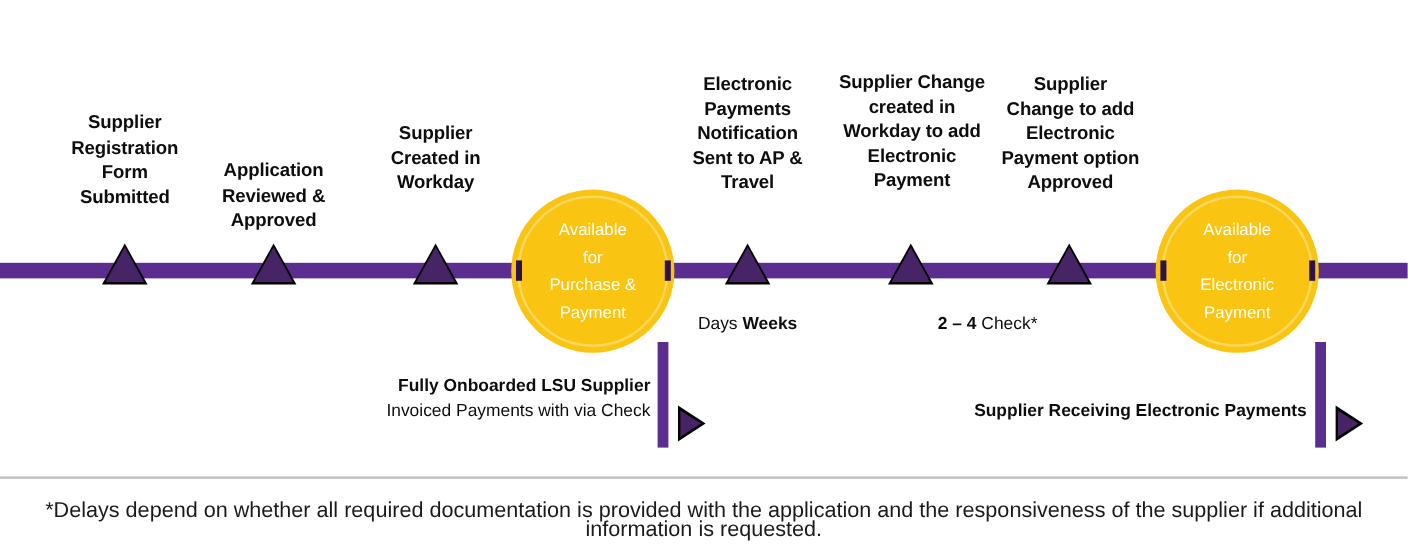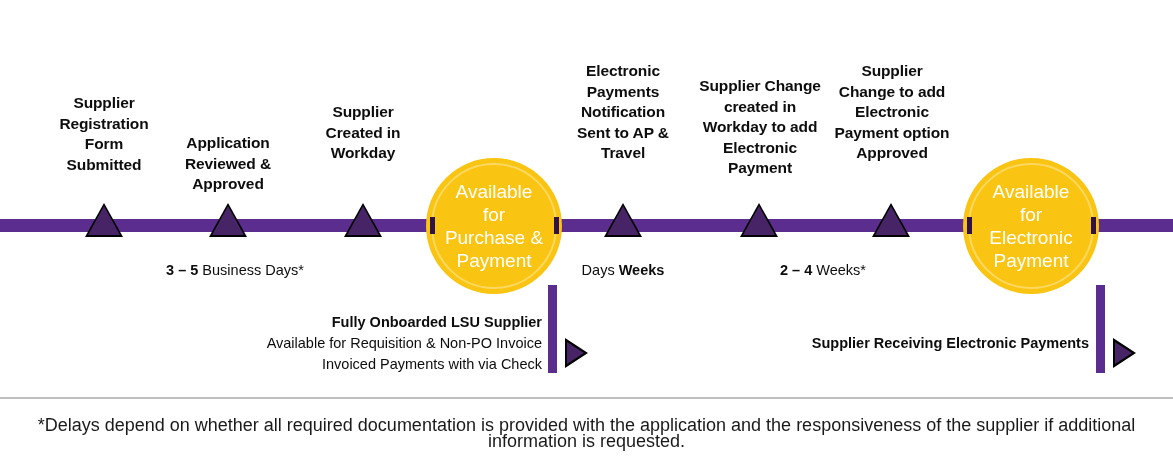--- a/index.html
+++ b/index.html
@@ -96,21 +96,21 @@
     right: 5px;
     bottom: 5px;
     border-radius: 50%;
     border: 2px solid #FCD860;
     pointer-events: none;
   }
   .status-circle .circle-text {
     position: relative;
     text-align: center;
     color: #FFFFFF;
-    font-size: 19px;
+    font-size: 14px;
     line-height: 23px;
     padding: 0 8px;
     z-index: 2;
   }
   .tick {
     position: absolute;
     top: 217px;
     width: 5px;
     height: 17px;
     background: #2F1347;
@@ -178,21 +178,21 @@
 </style>
 </head>
 <body>
 
 <div id="canvas">
 
   <div class="milestone-label" style="left:34px; top:93px; width:140px;">Supplier<br>Registration<br>Form<br>Submitted</div>
   <div class="milestone-label" style="left:158px; top:102px; width:140px;margin-top:31px;">Application<br>Reviewed &amp;<br>Approved</div>
   <div class="milestone-label" style="left:293px; top:102px; width:140px;">Supplier<br>Created in<br>Workday</div>
   <div class="milestone-label" style="left:551px; top:61px; width:144px;">Electronic<br>Payments<br>Notification<br>Sent to AP &amp;<br>Travel</div>
-  <div class="milestone-label" style="left:687px; top:76px; width:146px;text-align:center;">Supplier Change<br>created in<br>Workday to add<br>Electronic<br>Payment</div>
+  <div class="milestone-label" style="left:687px; top:59px; width:146px;text-align:center;">Supplier Change<br>created in<br>Workday to add<br>Electronic<br>Payment</div>
   <div class="milestone-label" style="left:818px; top:61px; width:148px;">Supplier<br>Change to add<br>Electronic<br>Payment option<br>Approved</div>
 
   <div class="timeline-bar"></div>
 
   <div class="status-circle" style="left:426px; top:158px;">
     <span class="ring"></span>
     <span class="circle-text">Available<br>for<br>Purchase &amp;<br>Payment</span>
   </div>
   <div class="status-circle" style="left:963px; top:158px;">
     <span class="ring"></span>
@@ -204,35 +204,31 @@
   <div class="tick" style="left:967px;"></div>
   <div class="tick" style="left:1091px;"></div>
 
   <div class="milestone-marker" style="left:85px; top:203px;"></div>
   <div class="milestone-marker" style="left:209px; top:203px;"></div>
   <div class="milestone-marker" style="left:344px; top:203px;"></div>
   <div class="milestone-marker" style="left:604px; top:203px;"></div>
   <div class="milestone-marker" style="left:740px; top:203px;"></div>
   <div class="milestone-marker" style="left:872px; top:203px;"></div>
 
-  <div class="duration-label" style="left:135px; top:261px; width:200px;">
-    <span class="strong">3 – 5</span><span> Business Days*</span>
-  </div>
   <div class="duration-label" style="left:543px; top:261px; width:160px;">
     <span>Days </span><span class="strong">Weeks</span>
   </div>
   <div class="duration-label" style="left:743px; top:261px; width:160px;">
-    <span class="strong">2 – 4</span><span> Weeks*</span>
+    <span class="strong">2 – 4</span><span> Check*</span>
   </div>
 
   <div class="callout-bar" style="left:548px; top:285px; height:88px;"></div>
   <div class="callout-arrow" style="left:565px; top:338px;"></div>
   <div class="callout-text" style="left:242px; top:312px; width:300px;">
     <span class="title">Fully Onboarded LSU Supplier</span>
-    <span class="sub">Available for Requisition &amp; Non-PO Invoice</span>
     <span class="sub">Invoiced Payments with via Check</span>
   </div>
 
   <div class="callout-bar" style="left:1096px; top:285px; height:88px;"></div>
   <div class="callout-arrow" style="left:1113px; top:338px;"></div>
   <div class="callout-text" style="left:789px; top:333px; width:300px;">
     <span class="title">Supplier Receiving Electronic Payments</span>
   </div>
 
   <div class="divider"></div>

